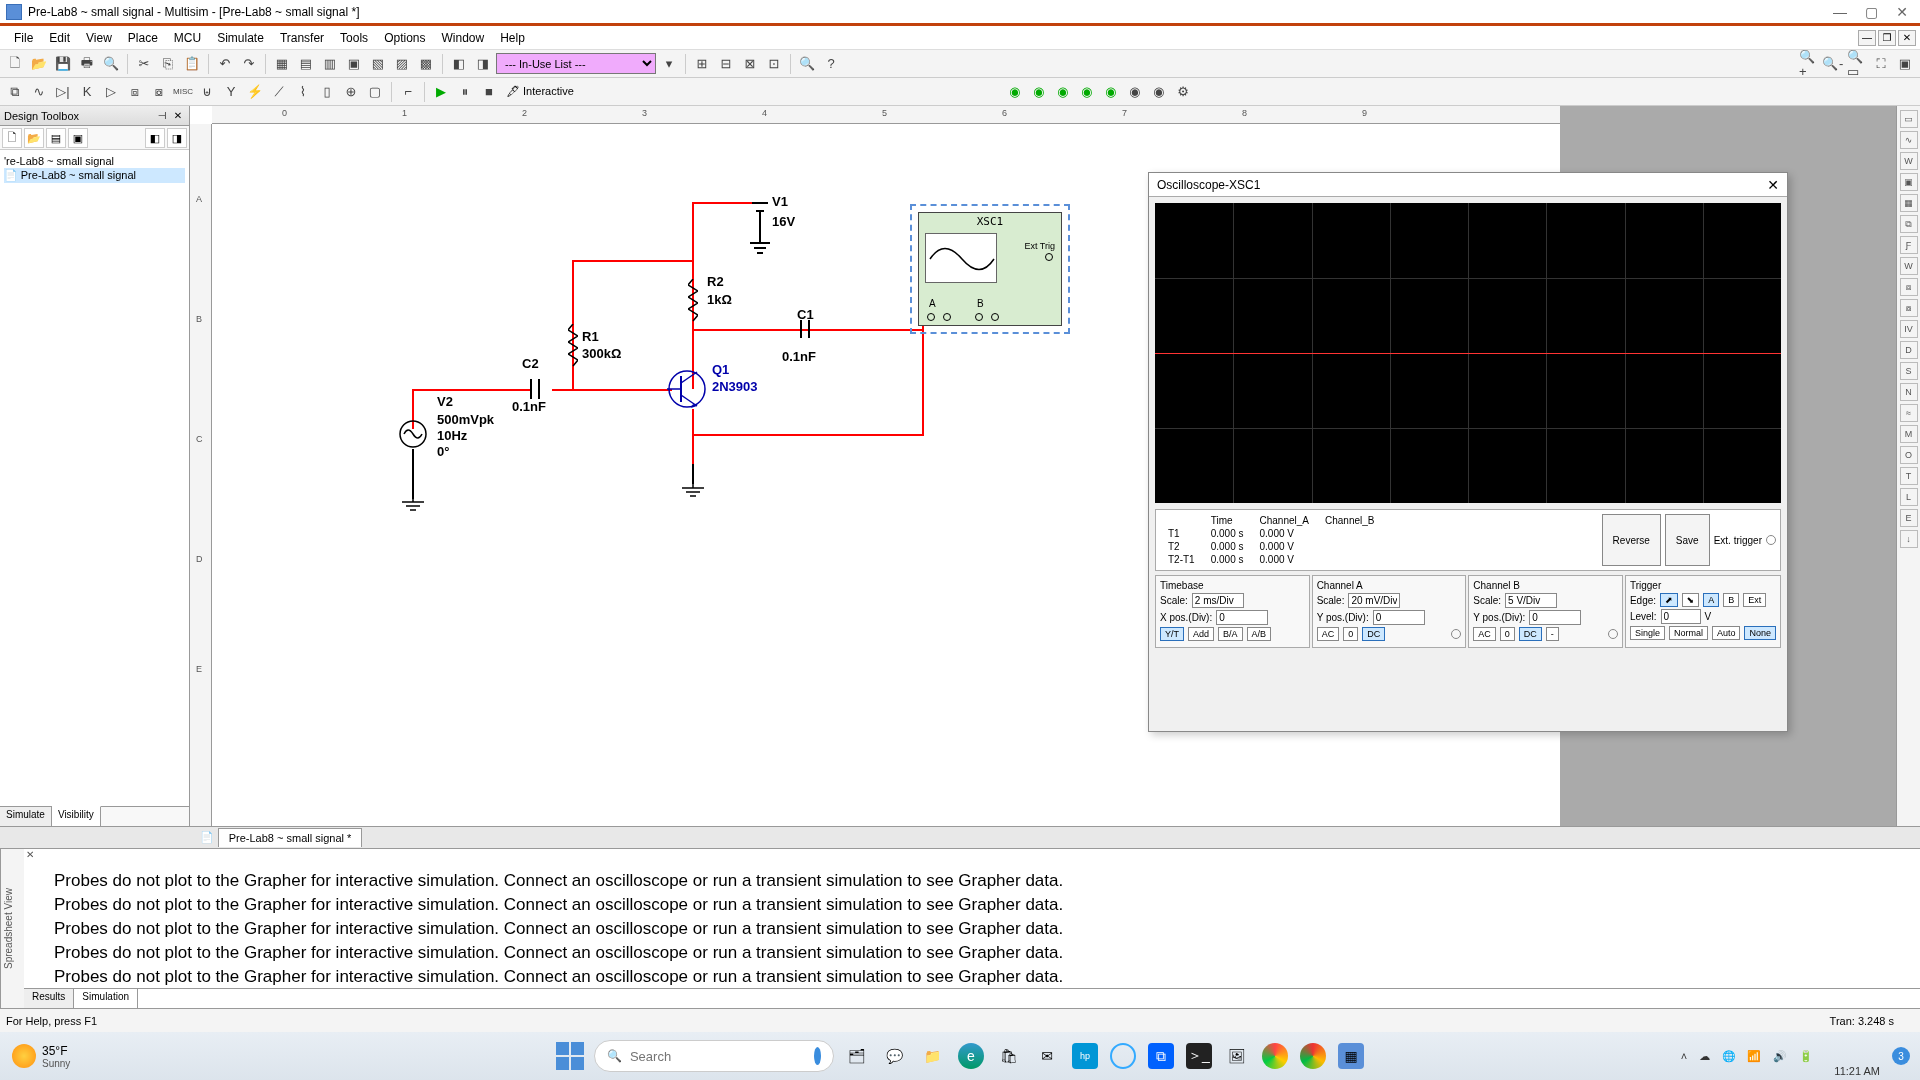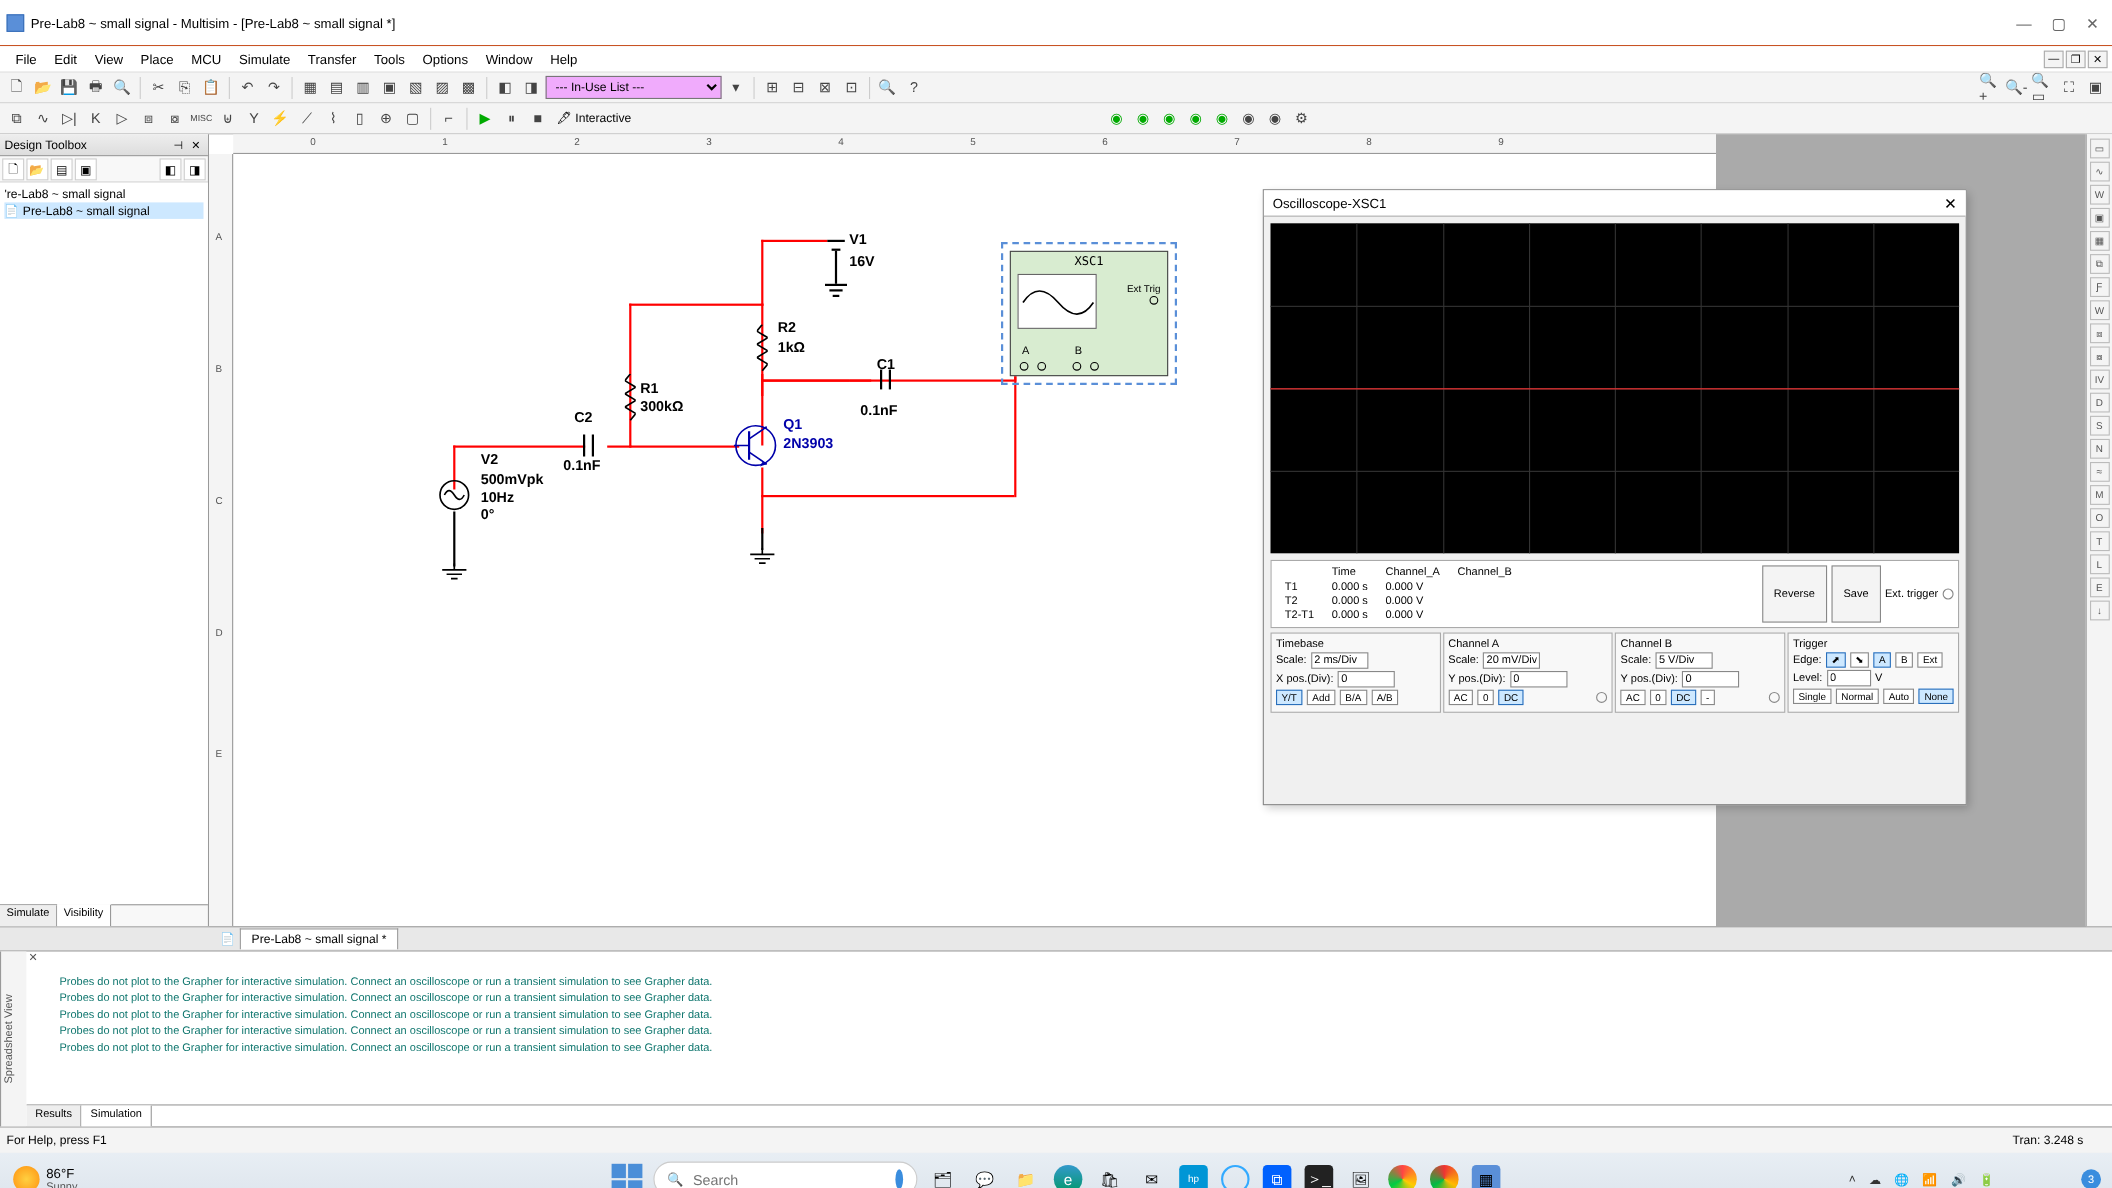--- a/index.html
+++ b/index.html
@@ -1,19 +1,19 @@
 <!DOCTYPE html>
 <html><head>
 <meta charset="utf-8">
 <style>
   * { box-sizing: border-box; margin: 0; padding: 0; font-family: "Segoe UI", Tahoma, sans-serif; }
   body { width: 1920px; height: 1080px; overflow: hidden; background: #f0f0f0; font-size: 12px; }
 
   
-  .titlebar { height: 42px; background: #fff; display: flex; align-items: center; padding: 0 6px; border-bottom: 1px solid #c2410c; }
+  .titlebar { height: 26px; background: #fff; display: flex; align-items: center; padding: 0 6px; border-bottom: 3px solid #c2410c; }
   .titlebar-icon { width: 16px; height: 16px; background: #5a8fd8; margin-right: 6px; border:1px solid #3a6fb8;}
   .titlebar-text { flex: 1; color: #000; font-size: 12px; }
   .tb-controls { display: flex; gap: 18px; padding-right: 6px; }
   .tb-controls span { color: #666; font-size: 14px; cursor: pointer; }
 
   
   .menubar { height: 24px; background: #fff; display: flex; align-items: center; padding: 0 6px; border-bottom: 1px solid #ddd; position: relative; }
   .menubar > span { padding: 2px 8px; cursor: pointer; }
   .menubar .mdi-controls { position:absolute; right:4px; display:flex; gap:2px;}
   .menubar .mdi-controls span { width:18px; height:16px; border:1px solid #aaa; display:flex; align-items:center; justify-content:center; font-size:10px; background:#f4f4f4; cursor:pointer;}
@@ -87,21 +87,21 @@
 
   
   .sheet-tabs{ height:22px; background:#e8e8e8; border-top:1px solid #999; display:flex; align-items:center; padding-left:200px; font-size:11px;}
   .sheet-tabs .tab{ padding:3px 10px; background:#fff; border:1px solid #999; border-bottom:none; cursor:pointer;}
 
   
   .log-area{ height:160px; display:flex; border-top:1px solid #999; background:#fff;}
   .log-side{ width:24px; background:#f4f4f4; border-right:1px solid #999; writing-mode:vertical-rl; text-align:center; font-size:10px; padding:4px 2px; transform:rotate(180deg); color:#555;}
   .log-body{ flex:1; display:flex; flex-direction:column;}
   .log-close{ height:14px; font-size:10px; padding-left:2px; color:#555; cursor:pointer;}
-  .log-text{ flex:1; padding:4px 30px; font-size:10px; color:#0f766e; overflow:hidden;}
+  .log-text{ flex:1; padding:4px 30px; font-size:17px; color:#000000; overflow:hidden;}
   .log-text div{ margin:4px 0;}
   .log-tabs{ height:20px; display:flex; border-top:1px solid #999;}
   .log-tabs span{ padding:2px 8px; font-size:10px; border-right:1px solid #999; background:#eee; cursor:pointer;}
   .log-tabs .active{ background:#fff;}
 
   
   .statusbar{ height:24px; background:#f4f4f4; border-top:1px solid #999; display:flex; align-items:center; padding:0 6px; font-size:11px;justify-content:flex-end;}
   .statusbar .right{ margin-left:auto; padding-right:20px;}
 
   
@@ -583,21 +583,21 @@
 
 <div class="statusbar">
   <span>For Help, press F1</span>
   <span class="right">Tran: 3.248 s</span>
 </div>
 
 <div class="taskbar">
   <div class="weather">
     <div class="sun"></div>
     <div>
-      <div>86°F</div>
+      <div>35°F</div>
       <div style="font-size:10px;color:#555">Sunny</div>
     </div>
   </div>
   <div class="center">
     <div class="start">
         <span></span>
         <span></span>
         <span></span>
         <span></span>
       </div>

